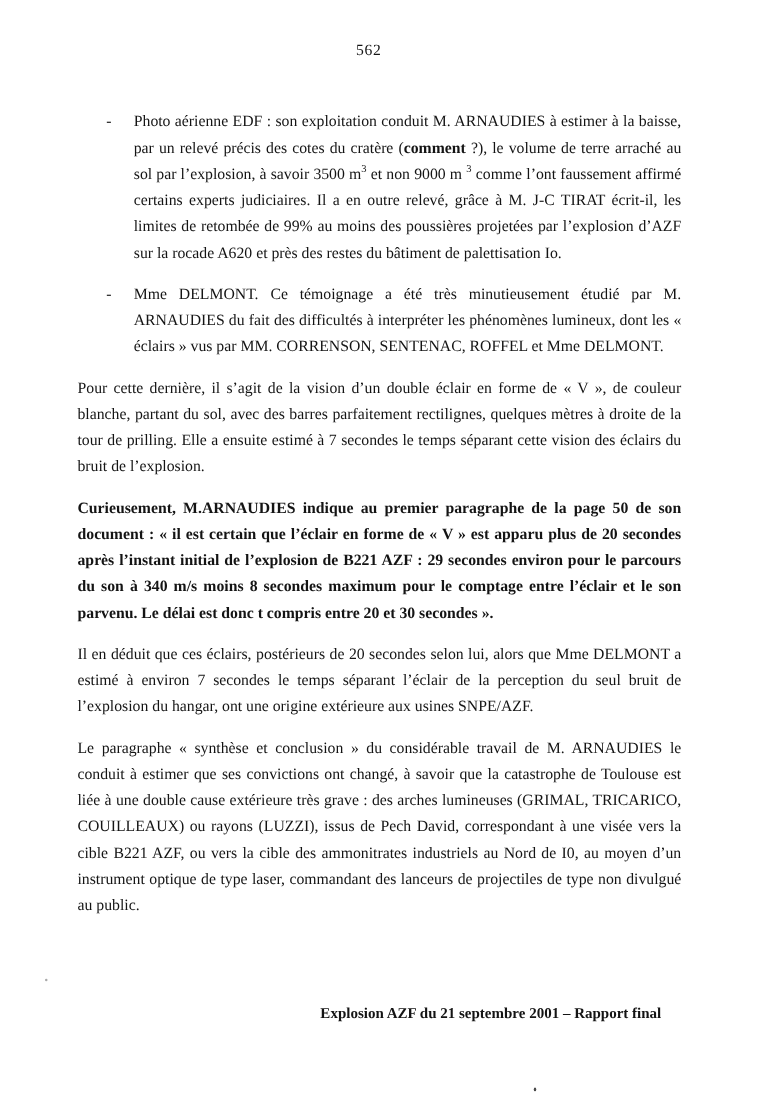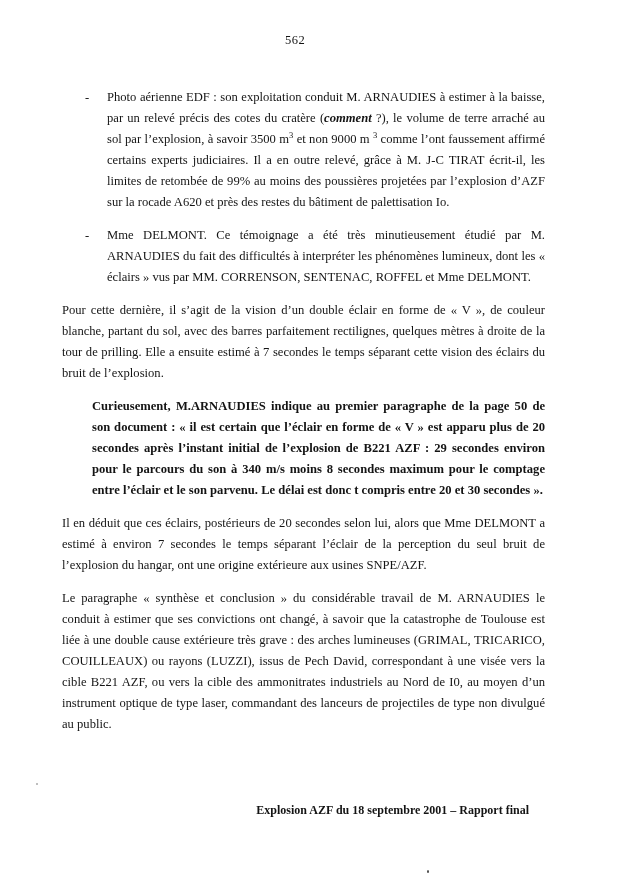--- a/index.html
+++ b/index.html
@@ -41,22 +41,22 @@
   }
   .bullet-marker {
     position: absolute;
     left: 23px;
     top: 0;
   }
   .para {
     margin: 0 0 12px 0;
   }
   .para:last-child { margin-bottom: 0; }
-  .bold-para { font-weight: bold; margin-left: 30px; }
-  .seg-bold-italic { font-weight: bold; font-style: italic; }
+  .bold-para { font-weight: bold; }
+  .seg-bold-italic { font-weight: bold; }
   .seg-italic { }
   sup.msup {
     font-size: 8.5px;
     line-height: 0;
     vertical-align: super;
   }
   .footer {
     position: absolute;
     top: 802px;
     left: 0;
@@ -108,19 +108,19 @@
 
     <p class="para bold-para"><span>Curieusement, M.ARNAUDIES indique au premier paragraphe de la page 50 de son document : « il est certain que l’éclair en forme de « V » est apparu plus de 20 secondes après l’instant initial de l’explosion de B221 AZF : 29 secondes environ pour le parcours du son à 340 m/s moins 8 secondes maximum pour le comptage entre l’éclair et le son parvenu. Le délai est donc t compris entre 20 et 30 secondes ».</span></p>
 
     <p class="para"><span>Il en déduit que ces éclairs, postérieurs de 20 secondes selon lui, alors que Mme DELMONT a estimé à environ 7 secondes le temps séparant l’éclair de la perception du seul bruit de l’explosion du hangar, ont une origine extérieure aux usines SNPE/AZF.</span></p>
 
     <p class="para"><span>Le paragraphe « synthèse et conclusion » du considérable travail de M. ARNAUDIES le conduit à estimer que ses </span><span class="seg-italic">convictions ont changé</span><span>, à savoir que la catastrophe de Toulouse est liée à une double cause extérieure très grave : des arches lumineuses (GRIMAL, TRICARICO, COUILLEAUX) ou rayons (LUZZI), issus de Pech David, correspondant à une visée vers la cible B221 AZF, ou vers la cible des ammonitrates industriels au Nord de I0, au moyen d’un instrument optique de type laser, commandant des lanceurs de projectiles de type non divulgué au public.</span></p>
 
   </div>
 
   <div class="footer">
-    <div>Explosion AZF du 18 septembre 2001 – Rapport final</div>
+    <div>Explosion AZF du 21 septembre 2001 – Rapport final</div>
   </div>
 
   <div class="speck-a"></div>
   <div class="speck-b"></div>
 
 </div>
 
 </body></html>

